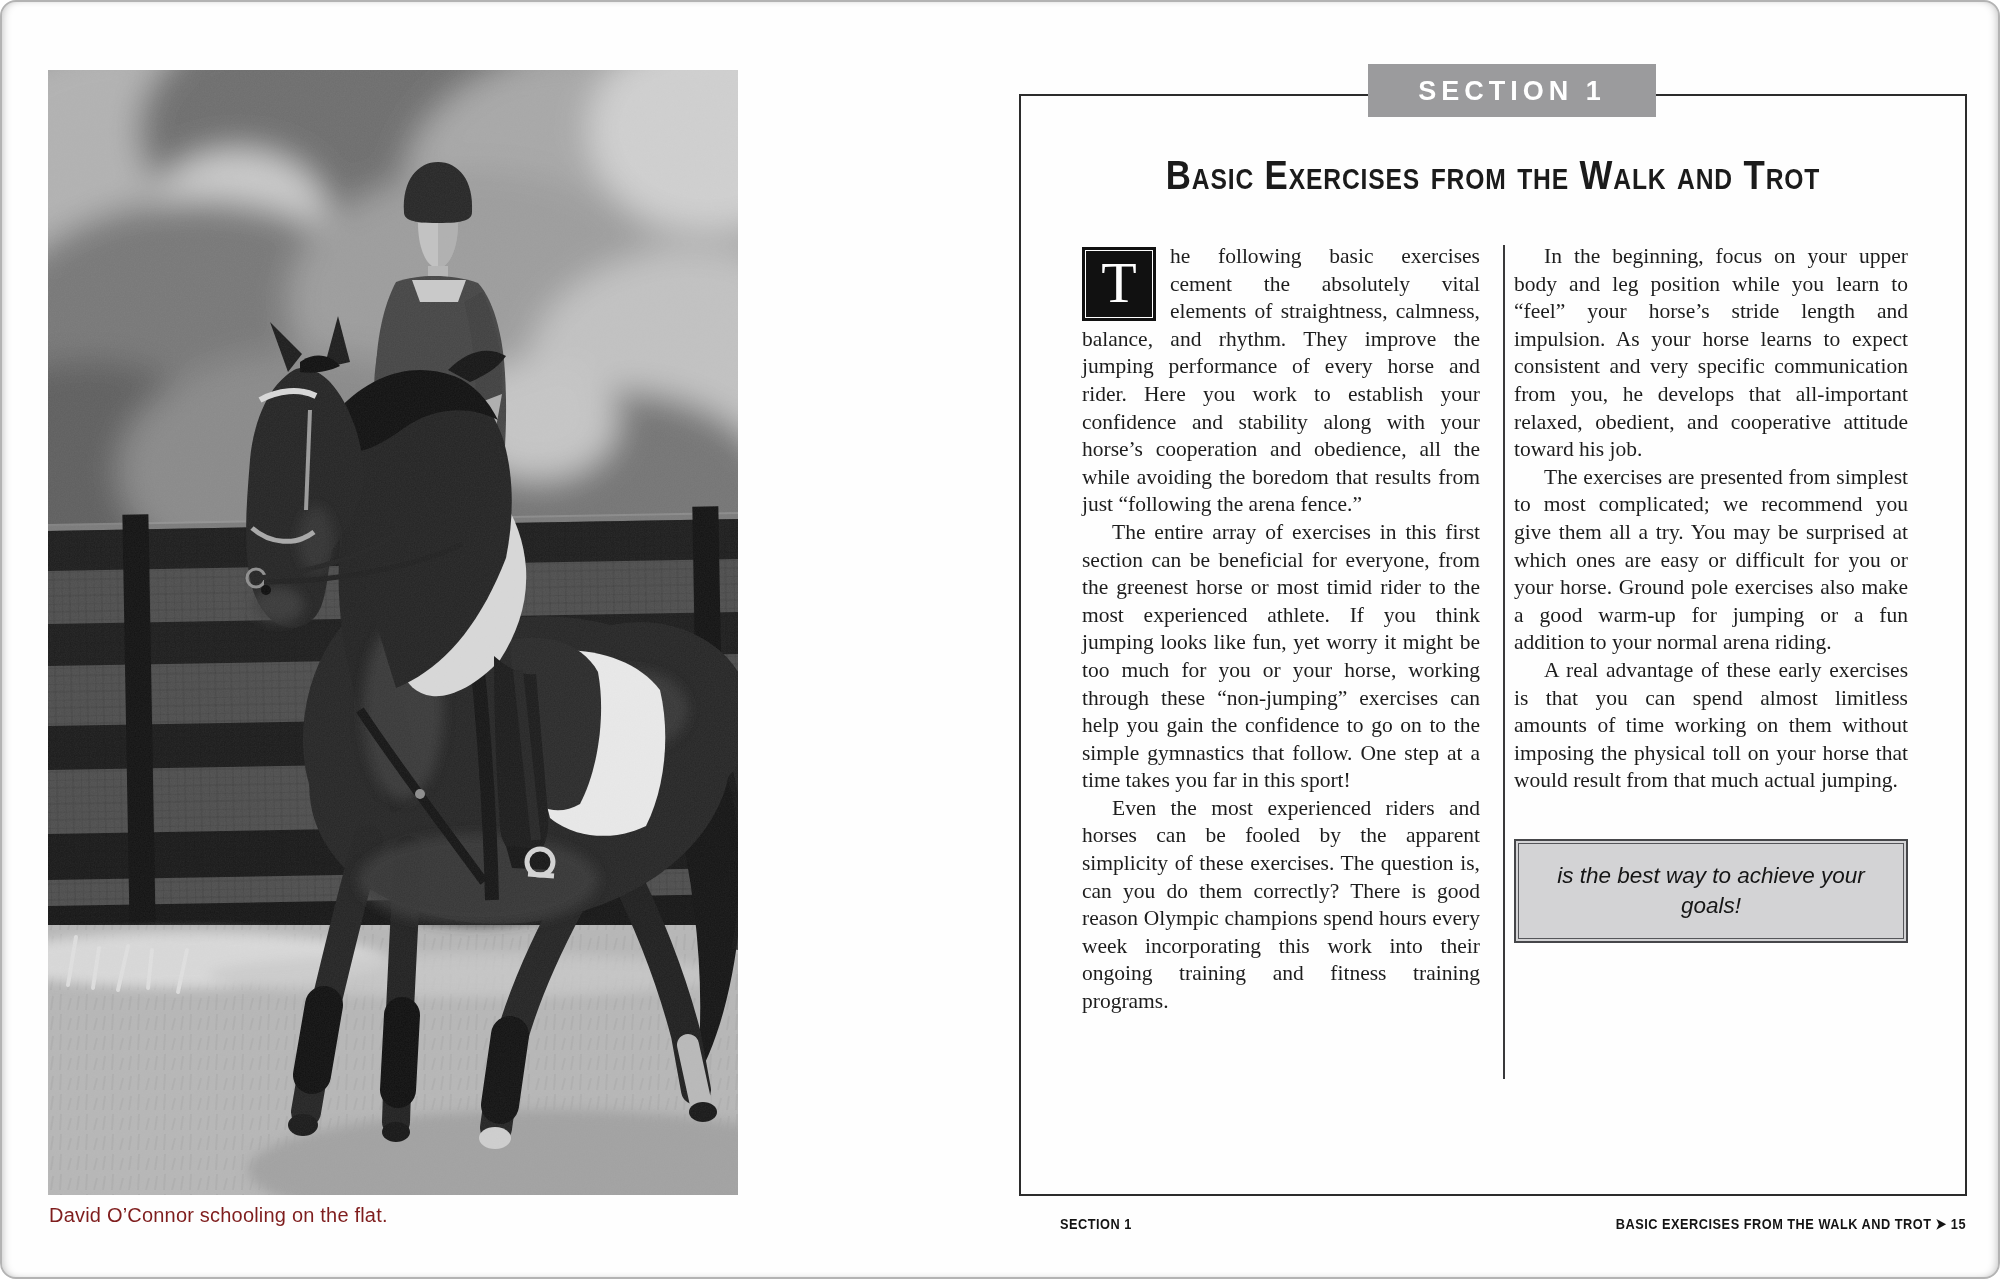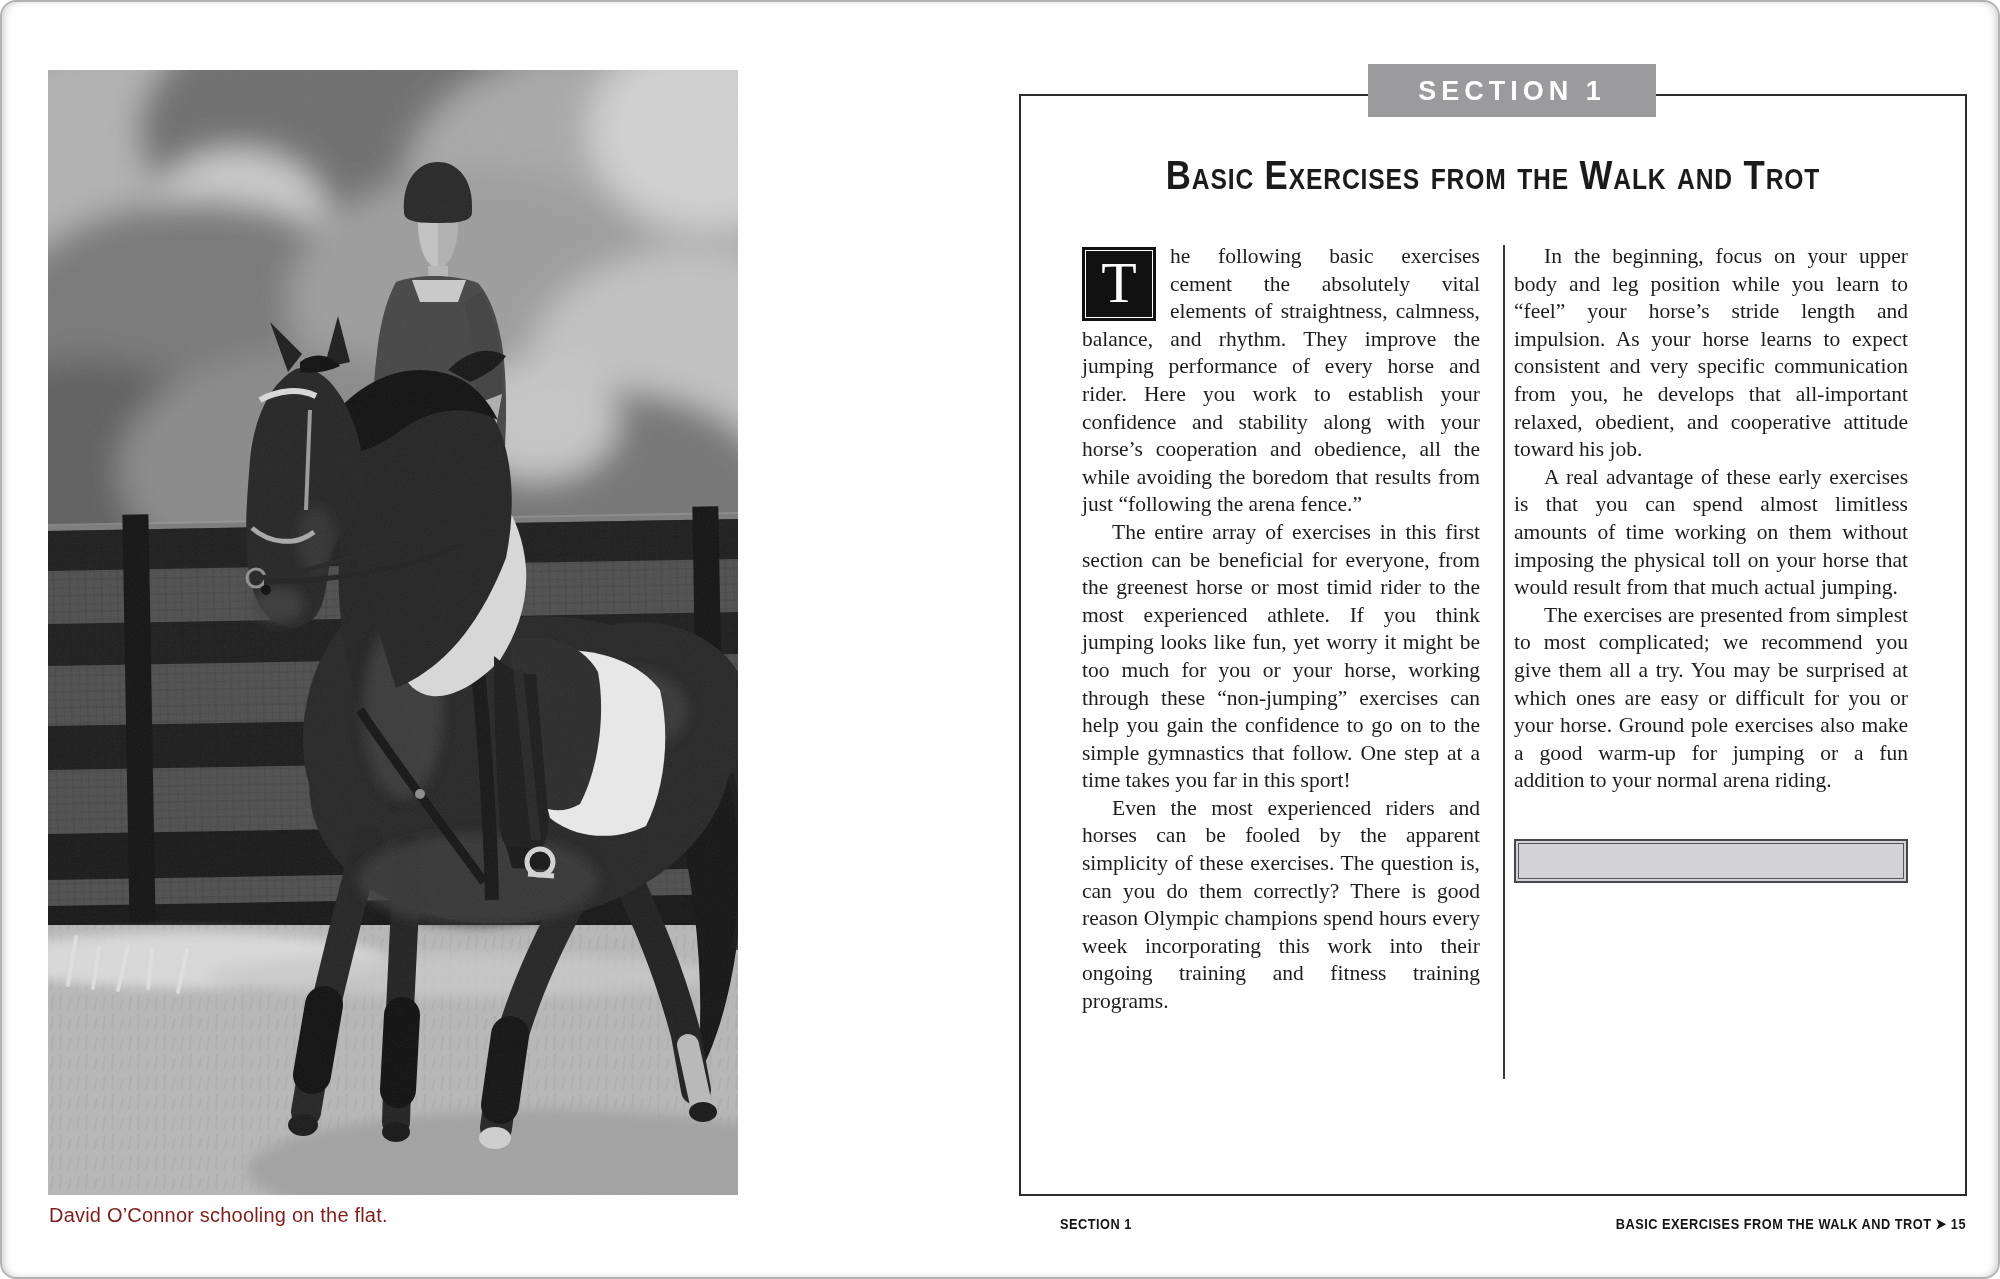--- a/index.html
+++ b/index.html
@@ -195,22 +195,23 @@
   <div class="divider"></div>
 
   <div class="col col1">
     <p class="body-p"><span class="dropcap">T</span><span>he following basic exercises cement the absolutely vital elements of straightness, calmness, balance, and rhythm. They improve the jumping performance of every horse and rider. Here you work to establish your confidence and stability along with your horse’s cooperation and obedience, all the while avoiding the boredom that results from just “following the arena fence.”</span></p>
     <p class="body-p indent">The entire array of exercises in this first section can be beneficial for everyone, from the greenest horse or most timid rider to the most experienced athlete. If you think jumping looks like fun, yet worry it might be too much for you or your horse, working through these “non-jumping” exercises can help you gain the confidence to go on to the simple gymnastics that follow. One step at a time takes you far in this sport!</p>
     <p class="body-p indent">Even the most experienced riders and horses can be fooled by the apparent simplicity of these exercises. The question is, can you do them correctly? There is good reason Olympic champions spend hours every week incorporating this work into their ongoing training and fitness training programs.</p>
   </div>
 
   <div class="col col2">
     <p class="body-p indent">In the beginning, focus on your upper body and leg position while you learn to “feel” your horse’s stride length and impulsion. As your horse learns to expect consistent and very specific communication from you, he develops that all-important relaxed, obedient, and cooperative attitude toward his job.</p>
+    <p class="body-p indent">The exercises are presented from simplest to most complicated; we recommend you give them all a try. You may be surprised at which ones are easy or difficult for you or your horse. Ground pole exercises also make a good warm-up for jumping or a fun addition to your normal arena riding.</p>
     <p class="body-p indent">A real advantage of these early exercises is that you can spend almost limitless amounts of time working on them without imposing the physical toll on your horse that would result from that much actual jumping.</p>
-    <p class="body-p indent">The exercises are presented from simplest to most complicated; we recommend you give them all a try. You may be surprised at which ones are easy or difficult for you or your horse. Ground pole exercises also make a good warm-up for jumping or a fun addition to your normal arena riding.</p>
     <div class="callout callout2">
+      <div>is the best way to achieve your goals!</div>
     </div>
   </div>
 
   <div class="footer-left">SECTION 1</div>
   <div class="footer-right">BASIC EXERCISES FROM THE WALK AND TROT ➤ 15</div>
 
 </div>
 
 </body></html>

